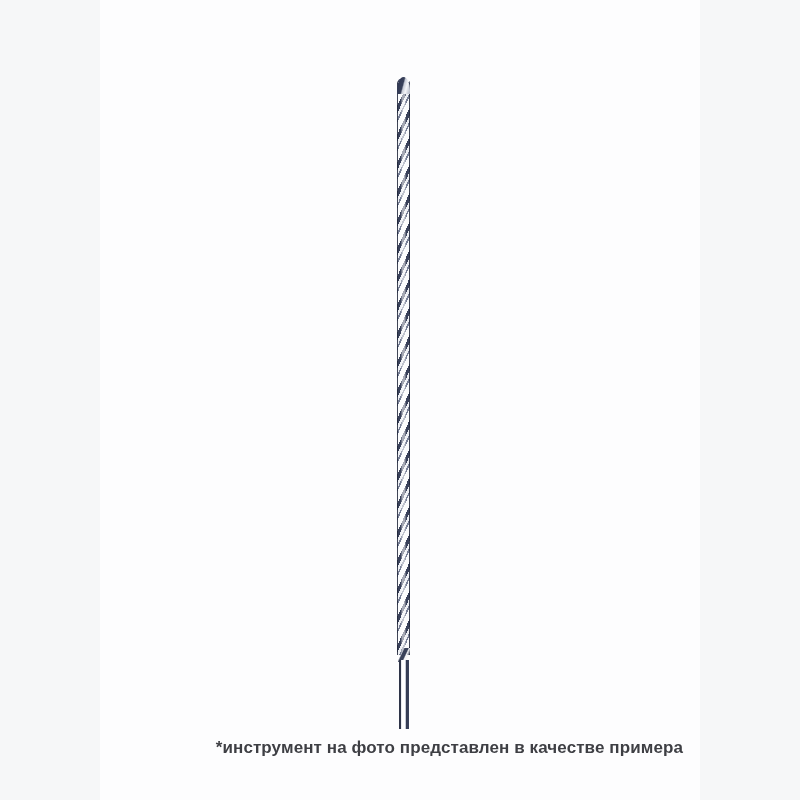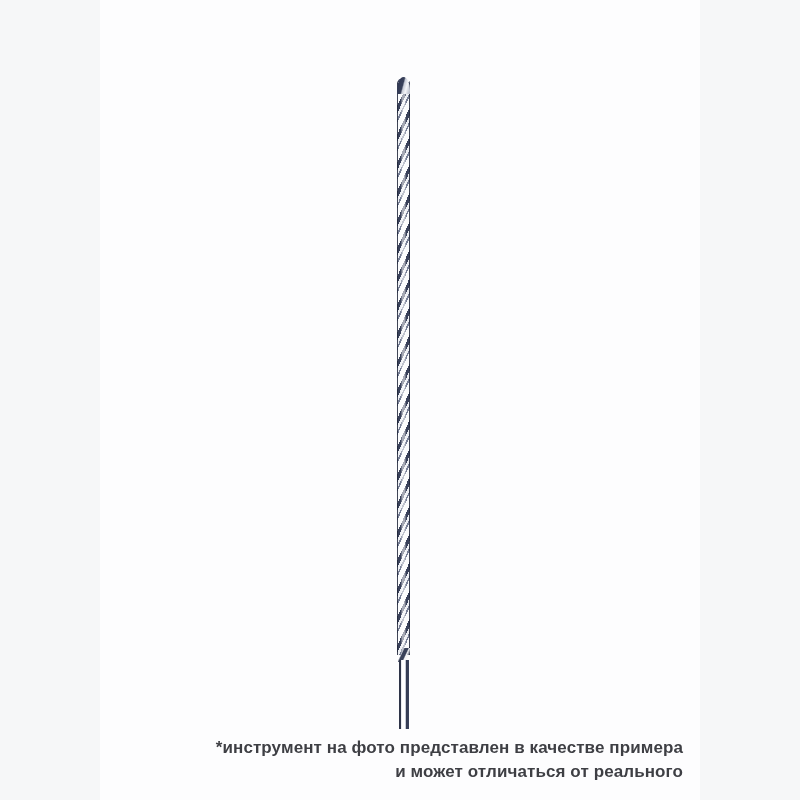--- a/index.html
+++ b/index.html
@@ -125,16 +125,15 @@
   <div class="photo-area">
     <div class="drill-bit" role="img" aria-label="Длинное спиральное сверло по металлу, вертикально">
       <div class="flutes"></div>
       <div class="tip"></div>
       <div class="runout"></div>
       <div class="shank"></div>
     </div>
 
     <div class="disclaimer">
       <div>*инструмент на фото представлен в качестве примера</div>
-      <div>и может отличаться от реального</div>
     </div>
   </div>
 </div>
 
 </body></html>

